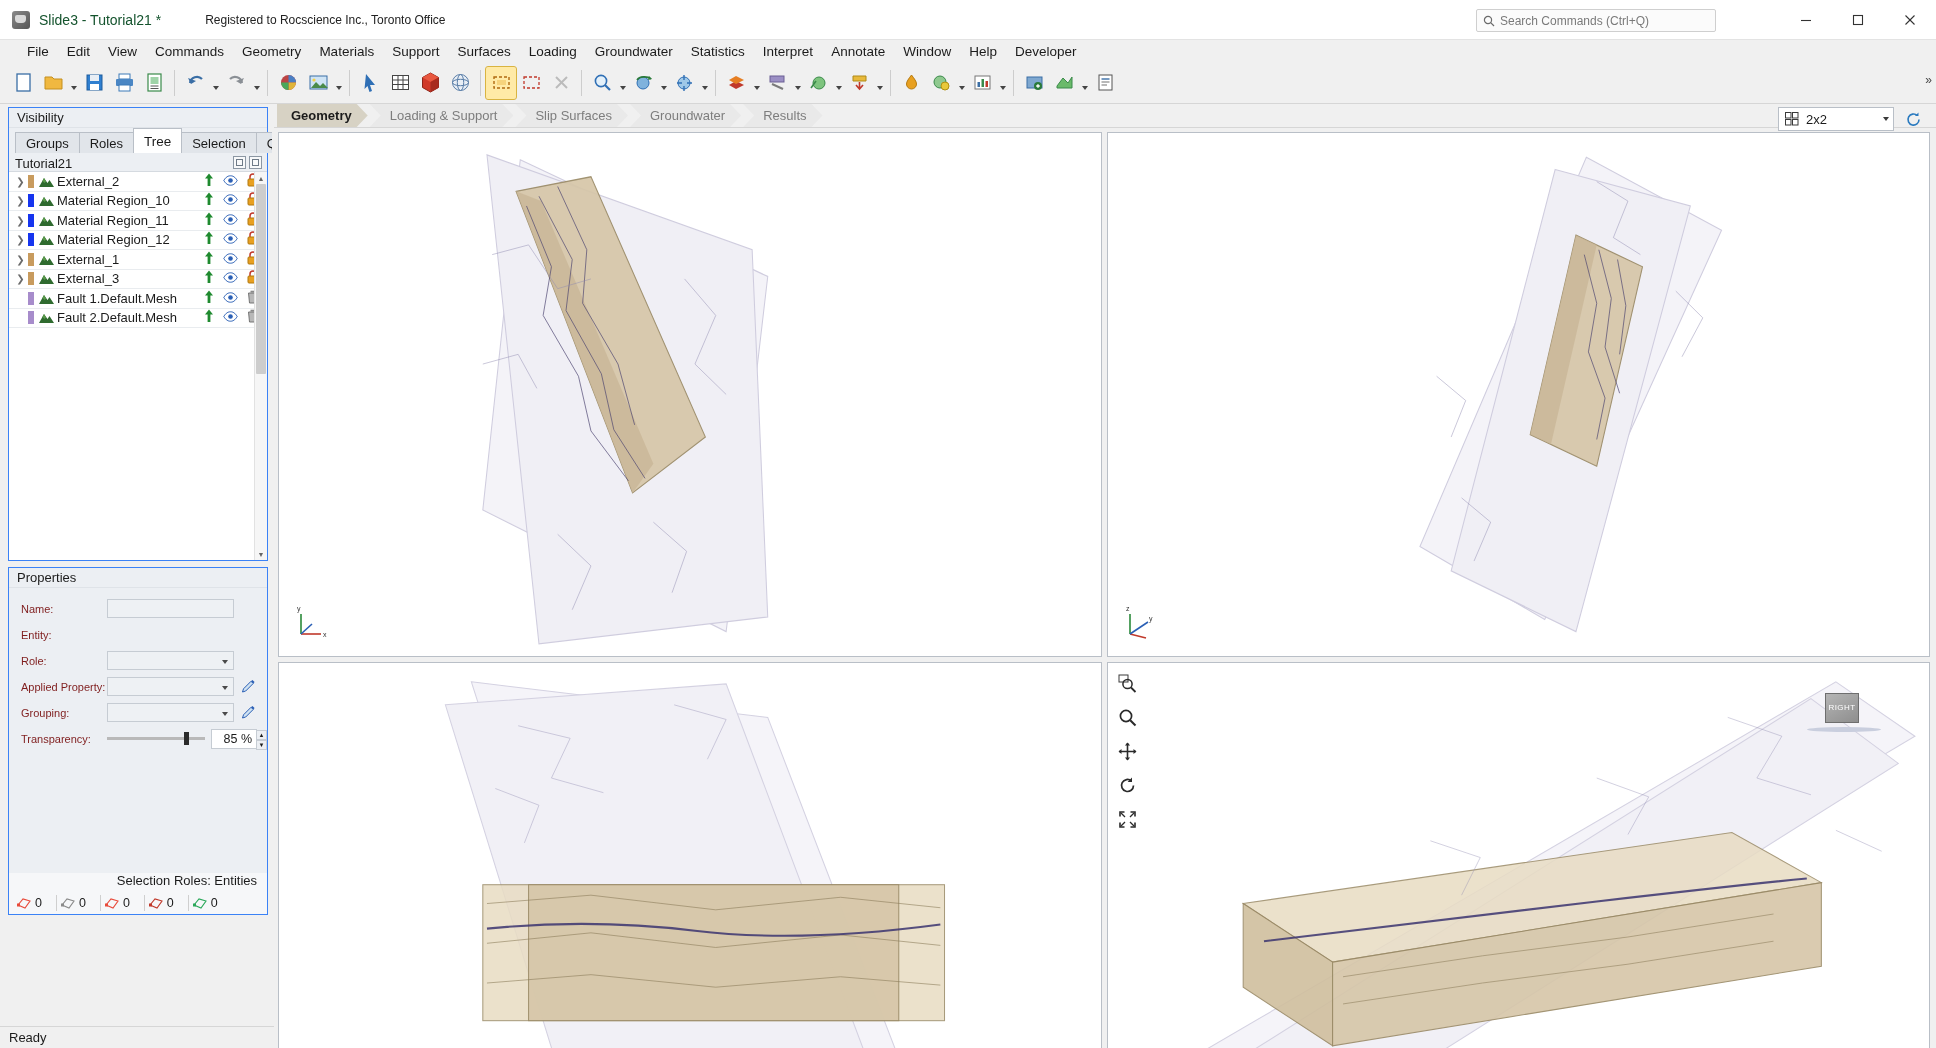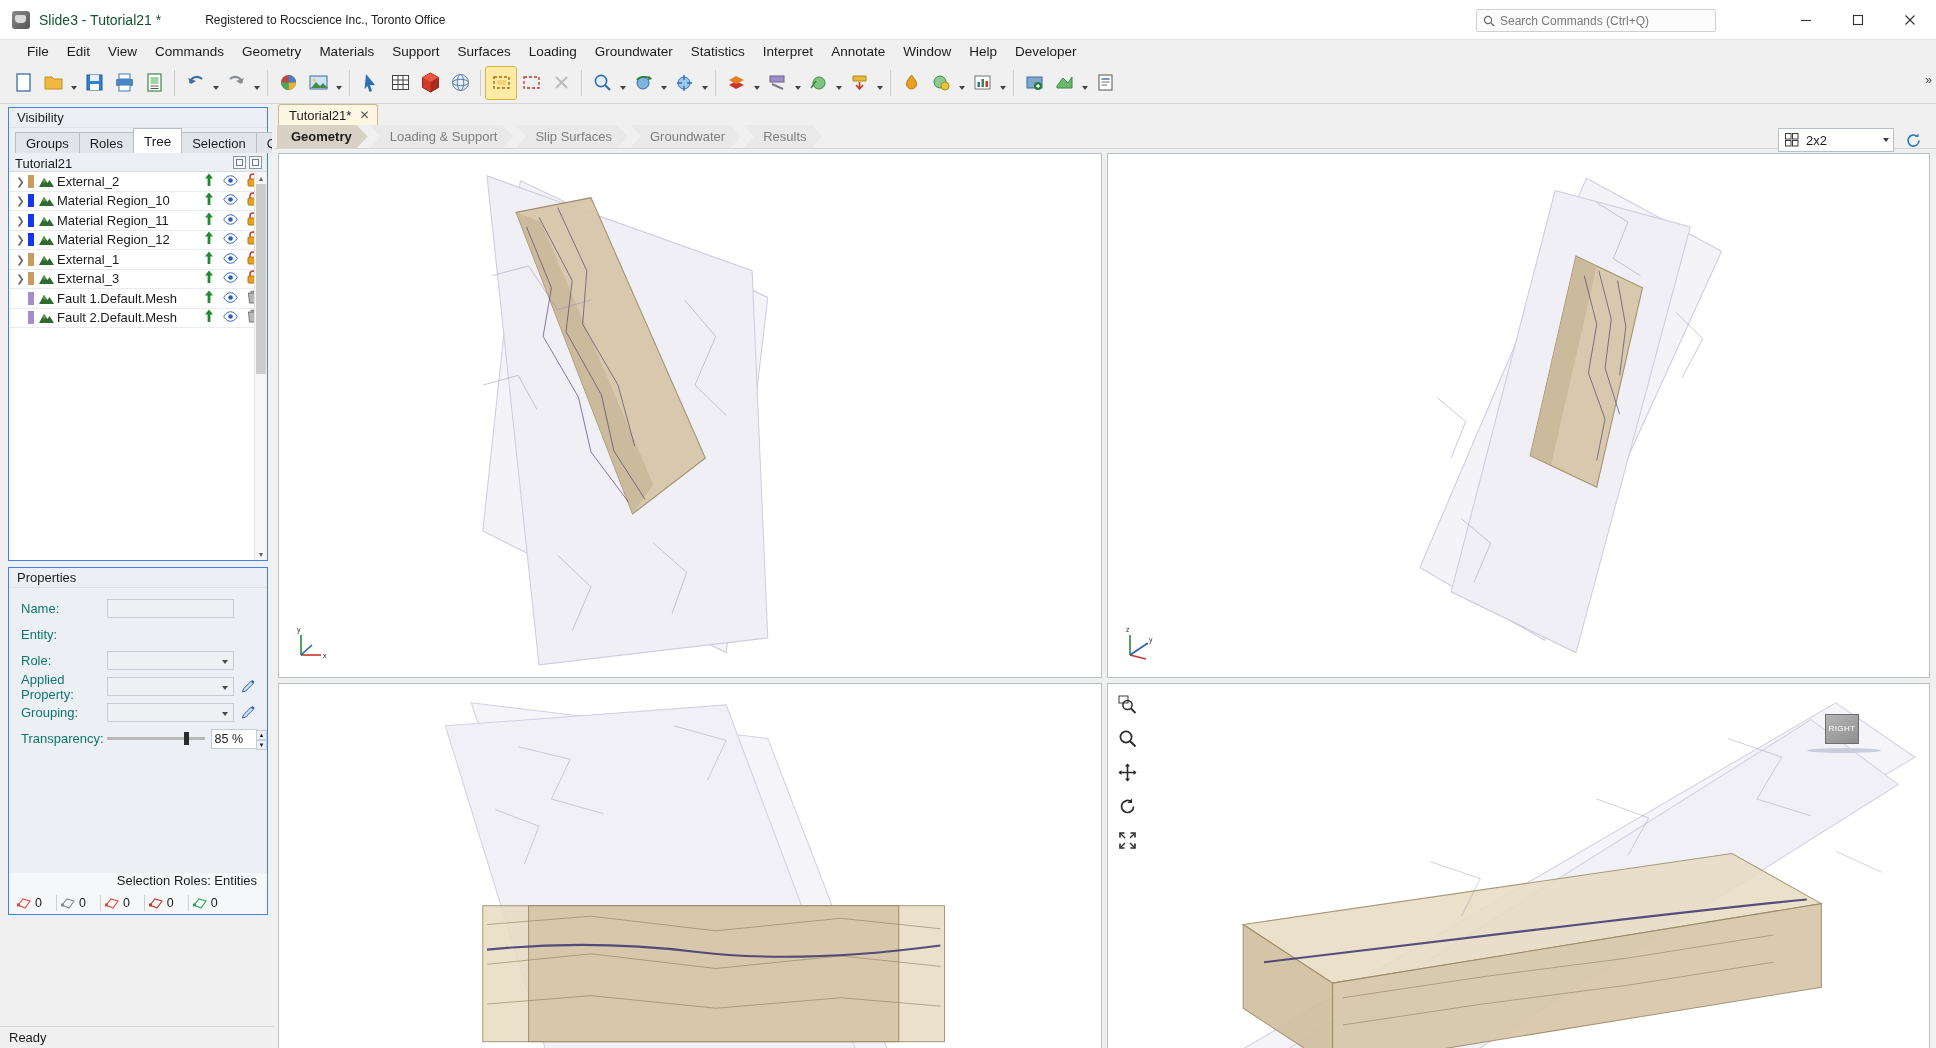--- a/index.html
+++ b/index.html
@@ -101,36 +101,36 @@
   .scrollbar-v {
     position:absolute; right:0; top:0; bottom:0; width:13px; background:#f6f6f6; border-left:1px solid #e2e2e2;
   }
   .sb-thumb { position:absolute; left:1px; right:1px; top:12px; height:190px; background:#cdcdcd; border-radius:1px; }
   .sb-arrow { position:absolute; left:0; right:0; height:12px; display:flex; align-items:center; justify-content:center; font-size:7px; color:#666; }
 
   
   .props { margin-top:6px; height:348px; }
   .prop-body { flex:1; background:#eceff3; padding:8px 10px 0 12px; }
   .prop-row { display:flex; align-items:center; height:25px; margin-bottom:1px; }
-  .prop-label { width:86px; font-size:13px; color:#0f766e; flex:none; }
+  .prop-label { width:86px; font-size:11px; color:#7f1d1d; flex:none; }
   .prop-input {
     flex:1; height:19px; background:#eef1f4; border:1px solid #c6ccd3;
   }
   .prop-combo { flex:1; height:19px; background:#eef1f4; border:1px solid #c6ccd3; position:relative; }
   .prop-combo::after{
     content:""; position:absolute; right:5px; top:8px;
     border-left:3.5px solid transparent; border-right:3.5px solid transparent; border-top:4px solid #4a4a4a;
   }
   .pencil { width:16px; margin-left:7px; flex:none; display:flex; align-items:center; }
   .slider { flex:1; height:19px; position:relative; display:flex; align-items:center; }
   .slider-track { position:absolute; left:0; right:0; height:3px; background:#b9b9b9; }
   .slider-thumb { position:absolute; left:79%; width:5px; height:13px; background:#2b2b2b; }
   .spin {
     width:46px; height:20px; border:1px solid #c6ccd3; background:#fff; margin-left:6px;
-    display:flex; align-items:center; justify-content:flex-end; padding-right:13px; font-size:12.5px; flex:none;
+    display:flex; align-items:center; justify-content:flex-end; padding-right:4px; font-size:12.5px; flex:none;
     position:relative;
   }
   .spin-btns { position:absolute; right:-11px; top:0; width:11px; height:20px; display:flex; flex-direction:column; }
   .spin-b { flex:1; border:1px solid #c6ccd3; background:#eceff3; display:flex; align-items:center; justify-content:center; font-size:6px; }
   .selmode { text-align:right; font-size:13px; padding:0 10px 4px 0; margin-top:auto; }
   .countbar { height:22px; display:flex; align-items:center; font-size:12.5px; padding-left:4px; }
   .count-cell { display:flex; align-items:center; gap:4px; padding:0 14px 0 4px; border-right:1px solid #cfcfcf; height:16px; }
   .count-cell:last-child { border-right:none; }
 
   
@@ -754,26 +754,20 @@
               <rect x="0" y="6.5" width="3" height="3" fill="#2aa85a"></rect>
             </svg>
             <span>0</span>
           </div>
         </div>
     </div>
   </div>
 
   <div class="docarea">
 
-    <div class="doctabs">
-      <div class="doctab">
-        <span>Tutorial21*</span>
-        <span class="closex">✕</span>
-      </div>
-    </div>
 
     <div class="workflow">
       <div id="wfsteps" style="display:flex;align-items:center;">
           <div class="chev active first">Geometry</div>
           <div class="chev">Loading &amp; Support</div>
           <div class="chev">Slip Surfaces</div>
           <div class="chev">Groundwater</div>
           <div class="chev">Results</div>
         </div>
       <div class="view-ctl">

